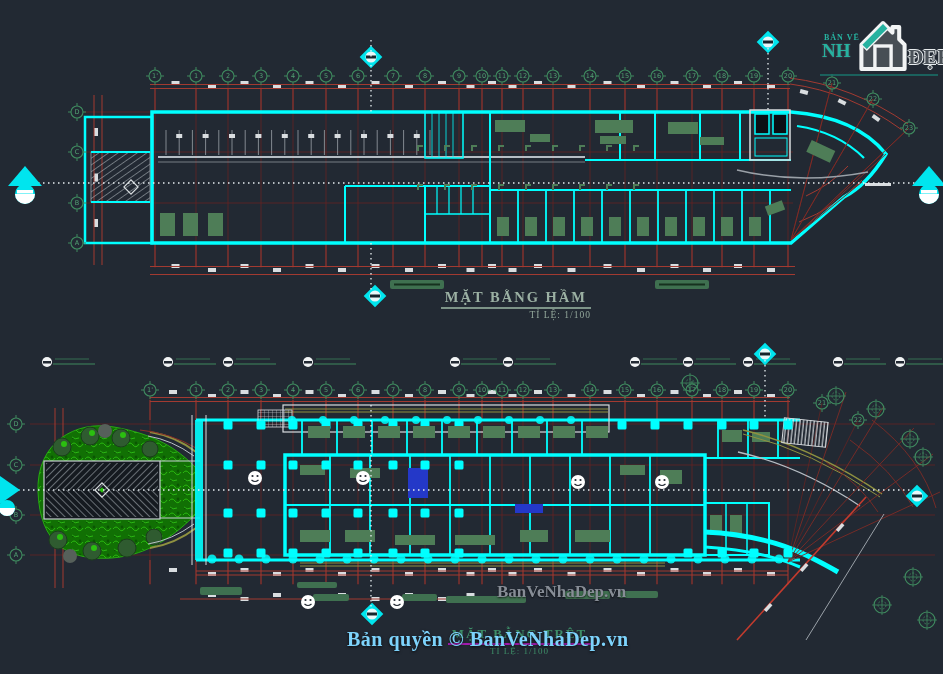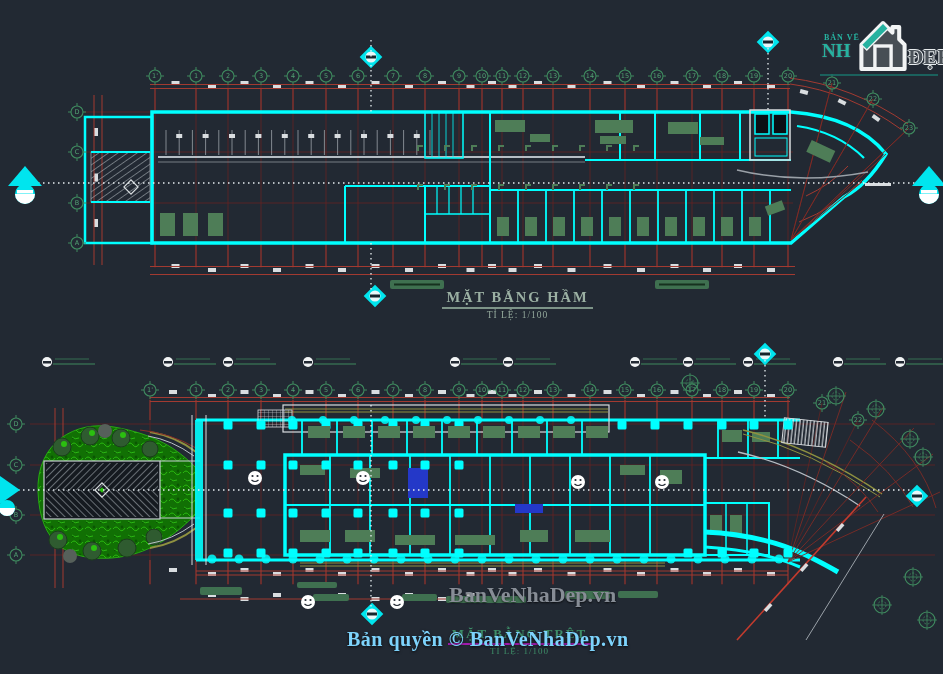--- a/index.html
+++ b/index.html
@@ -6,21 +6,21 @@
   .stage{position:relative;width:943px;height:674px;background:#222933;overflow:hidden;margin:0 auto;}
   .stage svg{position:absolute;left:0;top:0;}
   .ovl{position:absolute;white-space:nowrap;font-family:Liberation Serif, serif;}
   .title-block{text-align:center;}
   .t1-title{font-size:14.5px;font-weight:bold;letter-spacing:2px;color:#9BB0A3;
             border-bottom:2px solid #7d9488;display:inline-block;padding:0 4px 1px 4px;}
   .t1-scale{font-size:9.5px;letter-spacing:1px;color:#93a89b;margin-top:1px;}
   .t2-title{font-size:13px;font-weight:bold;letter-spacing:2px;color:#3E8E68;
             border-bottom:2px solid #a21caf;display:inline-block;padding:0 4px 1px 4px;}
   .t2-scale{font-size:9px;letter-spacing:1px;color:#3E8E68;margin-top:1px;}
-  .wm-center{font-size:22px;font-weight:bold;color:#878D96;text-shadow:0 1px 2px rgba(0,0,0,.7);}
+  .wm-center{font-size:17px;font-weight:bold;color:#878D96;text-shadow:0 1px 2px rgba(0,0,0,.7);margin-left:48px;}
   .wm-footer{font-size:20px;font-weight:bold;color:#7dd3fc;text-shadow:0 1px 3px rgba(0,0,0,.8);letter-spacing:.5px;}
   .logo{width:120px;height:66px;}
   .logo .lg-small{position:absolute;left:4px;top:21px;font-size:8px;font-weight:bold;color:#26B2A0;letter-spacing:1px;}
   .logo .lg-nh{position:absolute;left:2px;top:28px;font-size:19px;font-weight:bold;color:#26B2A0;
                text-shadow:0 0 2px rgba(255,255,255,.25);}
   .logo .lg-dep{position:absolute;left:88px;top:33px;font-size:21px;font-weight:bold;color:#4A5158;
                text-shadow:-1px 0 0 #e8ecee,1px 0 0 #e8ecee,0 -1px 0 #e8ecee,0 1px 0 #e8ecee;}
   .logo .lg-house{position:absolute;left:36px;top:6px;}
   .logo .lg-underline{position:absolute;left:0;top:62px;width:118px;height:2px;background:#1A6F68;opacity:.8;}
 </style>
@@ -1198,21 +1198,21 @@
     </g>
     <g>
       <polygon points="0,476 0,504 20,490" fill="#00E5EE"></polygon>
       <circle cx="7" cy="508" r="8" fill="#00E5EE"></circle>
       <path d="M-1,508 A8,8 0 0 0 15,508 Z" fill="#FFFFFF"></path>
     </g>
 
   </g>
 </svg>
 
-<div class="ovl title-block" style="left:430px;top:288px;width:175px;">
+<div class="ovl title-block" style="left:416px;top:288px;width:175px;text-align:right;">
   <div class="t1-title">MẶT BẰNG HẦM</div>
   <div class="t1-scale">TỈ LỆ: 1/100</div>
 </div>
 
 <div class="ovl title-block" style="left:437px;top:624px;width:165px;">
   <div class="t2-title">MẶT BẰNG TRỆT</div>
   <div class="t2-scale">TỈ LỆ: 1/100</div>
 </div>
 
 <div class="ovl wm-center" style="left:449px;top:582px;">BanVeNhaDep.vn</div>

